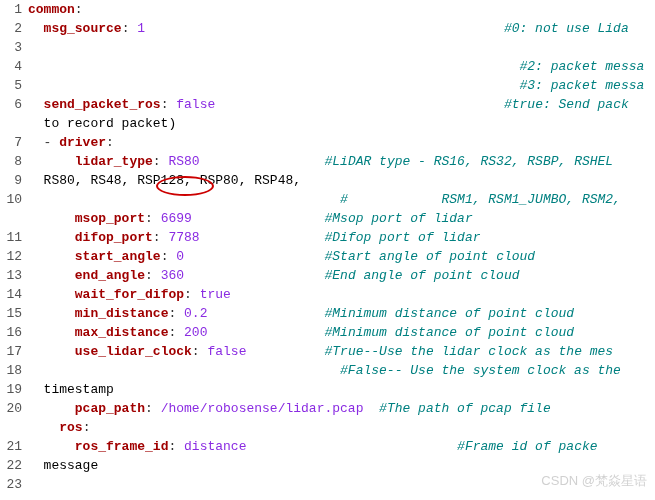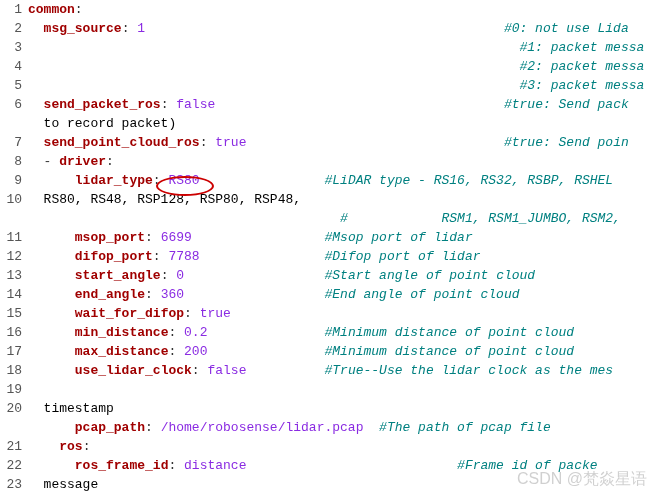--- a/index.html
+++ b/index.html
@@ -37,21 +37,21 @@
   height: 20px;
   left: 156px;
   top: 176px;
   pointer-events: none;
 }
 .watermark {
   position: absolute;
   right: 8px;
   bottom: 10px;
   color: rgba(120,120,120,0.35);
-  font-size: 16px;
+  font-size: 13px;
   font-family: sans-serif;
 }
 </style>
 </head>
 <body>
 
 <div class="editor">
   <div class="gutter" id="gutter">
       <div>1</div>
       <div>2</div>
@@ -77,39 +77,38 @@
       <div>20</div>
       <div></div>
       <div>21</div>
       <div>22</div>
       <div>23</div>
       <div></div>
     </div>
   <div class="code" id="code">
       <div class="line"><span class="p"></span><span class="k">common</span><span class="p">:</span></div>
       <div class="line"><span class="p">  </span><span class="k">msg_source</span><span class="p">: </span><span class="v">1</span><span class="p">                                              </span><span class="c">#0: not use Lida</span></div>
-      <div class="line"><span class="p">                                                               </span><span class="c">#1: packet messa</span></div>
+      <div class="line"><span class="p">                                                               </span></div>
       <div class="line"><span class="p">                                                               </span><span class="c">#2: packet messa</span></div>
       <div class="line"><span class="p">                                                               </span><span class="c">#3: packet messa</span></div>
       <div class="line"><span class="p">  </span><span class="k">send_packet_ros</span><span class="p">: </span><span class="v">false</span><span class="p">                                     </span><span class="c">#true: Send pack</span></div>
       <div class="line"><span class="wrap">  to record packet)</span></div>
-      <div class="line"><span class="p">  </span><span class="k">send_point_cloud_ros</span><span class="p">: </span><span class="v">true</span><span class="p">                                 </span><span class="c">#true: Send poin</span></div>
       <div class="line"><span class="p">  - </span><span class="k">driver</span><span class="p">:</span></div>
       <div class="line"><span class="p">      </span><span class="k">lidar_type</span><span class="p">: </span><span class="v">RS80</span><span class="p">                </span><span class="c">#LiDAR type - RS16, RS32, RSBP, RSHEL</span></div>
       <div class="line"><span class="wrap">  RS80, RS48, RSP128, RSP80, RSP48,</span></div>
       <div class="line"><span class="p">                                        </span><span class="c">#            RSM1, RSM1_JUMBO, RSM2,</span></div>
       <div class="line"><span class="p">      </span><span class="k">msop_port</span><span class="p">: </span><span class="v">6699</span><span class="p">                 </span><span class="c">#Msop port of lidar</span></div>
       <div class="line"><span class="p">      </span><span class="k">difop_port</span><span class="p">: </span><span class="v">7788</span><span class="p">                </span><span class="c">#Difop port of lidar</span></div>
       <div class="line"><span class="p">      </span><span class="k">start_angle</span><span class="p">: </span><span class="v">0</span><span class="p">                  </span><span class="c">#Start angle of point cloud</span></div>
       <div class="line"><span class="p">      </span><span class="k">end_angle</span><span class="p">: </span><span class="v">360</span><span class="p">                  </span><span class="c">#End angle of point cloud</span></div>
       <div class="line"><span class="p">      </span><span class="k">wait_for_difop</span><span class="p">: </span><span class="v">true</span></div>
       <div class="line"><span class="p">      </span><span class="k">min_distance</span><span class="p">: </span><span class="v">0.2</span><span class="p">               </span><span class="c">#Minimum distance of point cloud</span></div>
       <div class="line"><span class="p">      </span><span class="k">max_distance</span><span class="p">: </span><span class="v">200</span><span class="p">               </span><span class="c">#Minimum distance of point cloud</span></div>
       <div class="line"><span class="p">      </span><span class="k">use_lidar_clock</span><span class="p">: </span><span class="v">false</span><span class="p">          </span><span class="c">#True--Use the lidar clock as the mes</span></div>
-      <div class="line"><span class="p">                                        </span></div>
+      <div class="line"><span class="p">                                        </span><span class="c">#False-- Use the system clock as the </span></div>
       <div class="line"><span class="wrap">  timestamp</span></div>
       <div class="line"><span class="p">      </span><span class="k">pcap_path</span><span class="p">: </span><span class="v">/home/robosense/lidar.pcap</span><span class="p">  </span><span class="c">#The path of pcap file</span></div>
       <div class="line"><span class="p">    </span><span class="k">ros</span><span class="p">:</span></div>
       <div class="line"><span class="p">      </span><span class="k">ros_frame_id</span><span class="p">: </span><span class="v">distance</span><span class="p">                           </span><span class="c">#Frame id of packe</span></div>
       <div class="line"><span class="wrap">  message</span></div>
     </div>
 </div>
 
 <div class="circle"></div>
 <div class="watermark">CSDN @梵焱星语</div>

